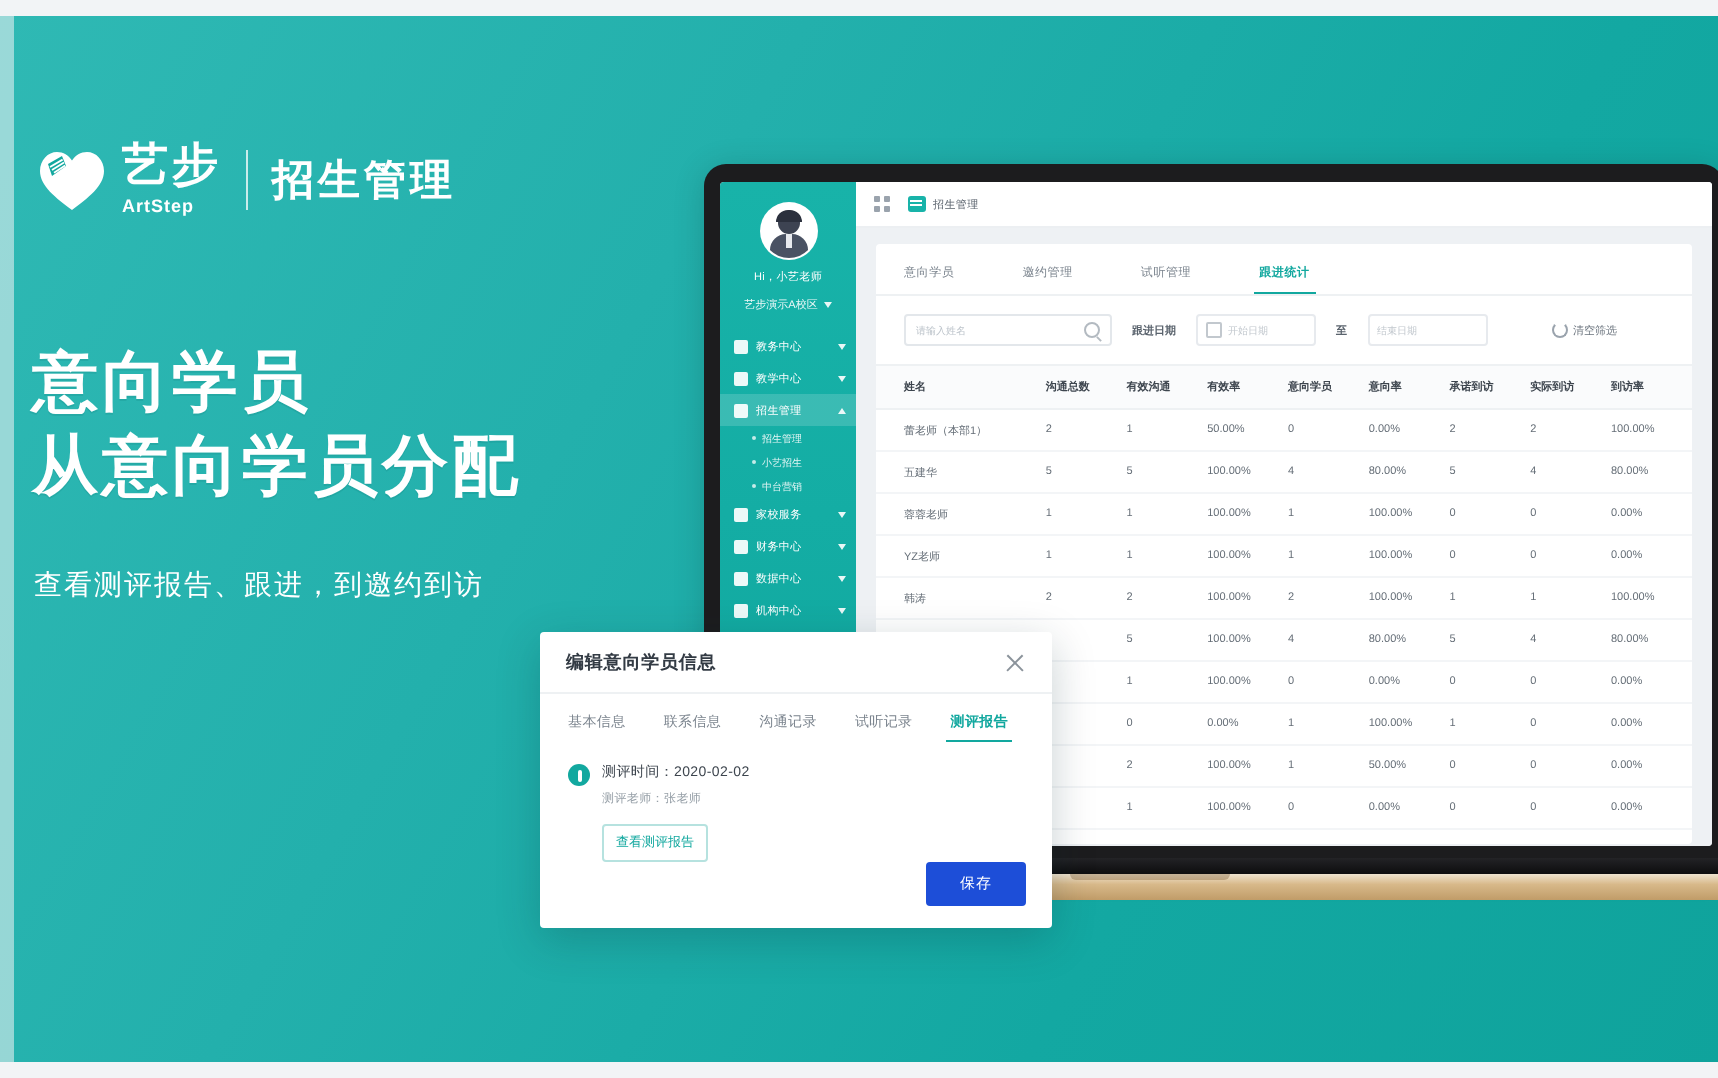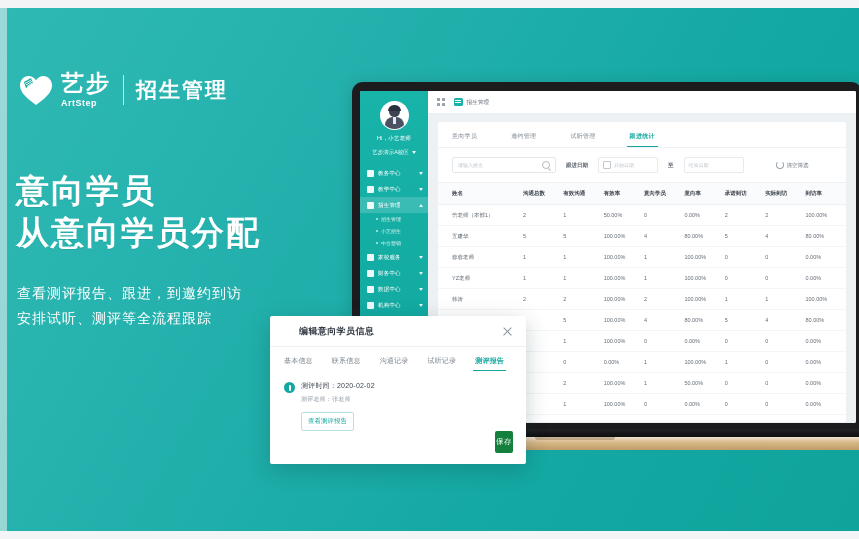--- a/index.html
+++ b/index.html
@@ -169,21 +169,21 @@
 
   
   .modal{
     position:absolute;left:270px;top:316px;width:256px;height:148px;background:#ffffff;
     box-shadow:0 6px 22px rgba(10,40,50,.22);border-radius:2px;overflow:hidden;
   }
   .m-head{
     height:30px;display:flex;align-items:center;justify-content:space-between;
     padding:0 13px;border-bottom:1px solid #eef1f3;
   }
-  .m-title{font-size:9px;color:#333b44;font-weight:bold;letter-spacing:.4px;margin-left:16px;}
+  .m-title{font-size:9px;color:#333b44;font-weight:bold;letter-spacing:.4px;}
   .m-close{width:11px;height:11px;position:relative;}
   .m-close:before,.m-close:after{
     content:"";position:absolute;left:0;top:5px;width:11px;height:1.2px;background:#8b939b;
   }
   .m-close:before{transform:rotate(45deg);}
   .m-close:after{transform:rotate(-45deg);}
   .m-tabs{display:flex;gap:19px;padding:9px 14px 0 14px;}
   .m-tab{font-size:7px;color:#7b848e;padding-bottom:5px;position:relative;letter-spacing:.2px;}
   .m-tab.active{color:#12a89f;font-weight:bold;}
   .m-tab.active:after{content:"";position:absolute;left:-2px;right:-2px;bottom:0;height:1.5px;background:#12a89f;}
@@ -194,21 +194,21 @@
   }
   .m-badge:after{content:"";position:absolute;left:4.5px;top:2.5px;width:2px;height:6px;background:#fff;border-radius:1px;}
   .m-l1{font-size:7px;color:#3d454e;letter-spacing:.2px;}
   .m-l2{font-size:6px;color:#97a0a8;margin-top:4px;letter-spacing:.2px;}
   .m-btn-ghost{
     display:inline-block;margin-top:8px;border:1px solid #b6e2df;color:#12a89f;background:#fff;
     font-size:6.5px;padding:4px 6px;border-radius:2px;
   }
   .m-foot{position:absolute;right:13px;bottom:11px;}
   .m-save{
-    background:#15803d;color:#ffffff;border:0;font-size:7.5px;padding:6px 1px;border-radius:2px;
+    background:#1d4ed8;color:#ffffff;border:0;font-size:7.5px;padding:6px 17px;border-radius:2px;
     letter-spacing:.5px;
   }
 </style>
 </head>
 <body>
 
 <div class="stage">
   <div class="edgeL"></div>
 
   <div class="brand">
@@ -230,21 +230,20 @@
     <div class="logo-div"></div>
     <div class="brand-sub">招生管理</div>
   </div>
 
   <div class="headline">
     <div class="h-line">意向学员</div>
     <div class="h-line">从意向学员分配</div>
   </div>
   <div class="subline">
     <div>查看测评报告、跟进，到邀约到访</div>
-    <div>安排试听、测评等全流程跟踪</div>
   </div>
 
   <div class="laptop">
     <div class="bezel"></div>
     <div class="screen">
 
       <div class="side">
         <div class="avatar">
           <div class="av-body"></div>
           <div class="av-head"></div>

